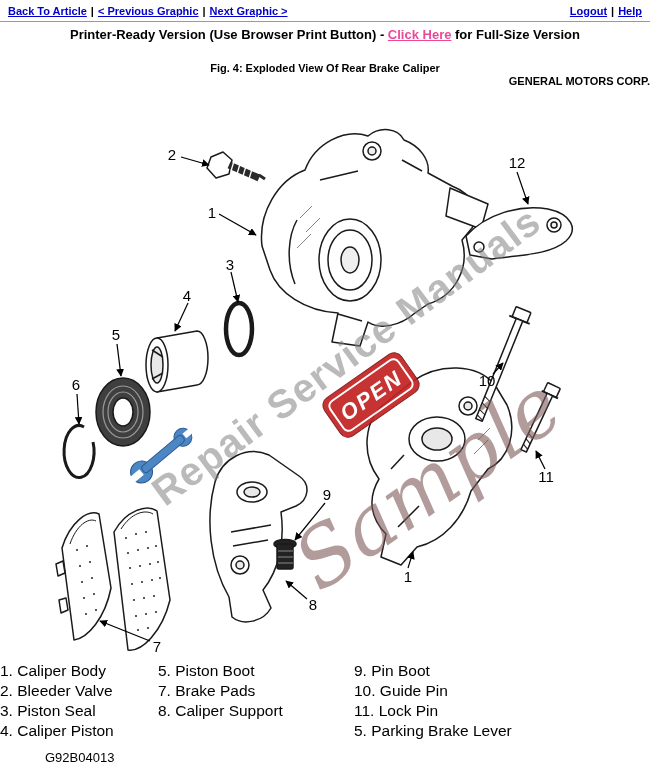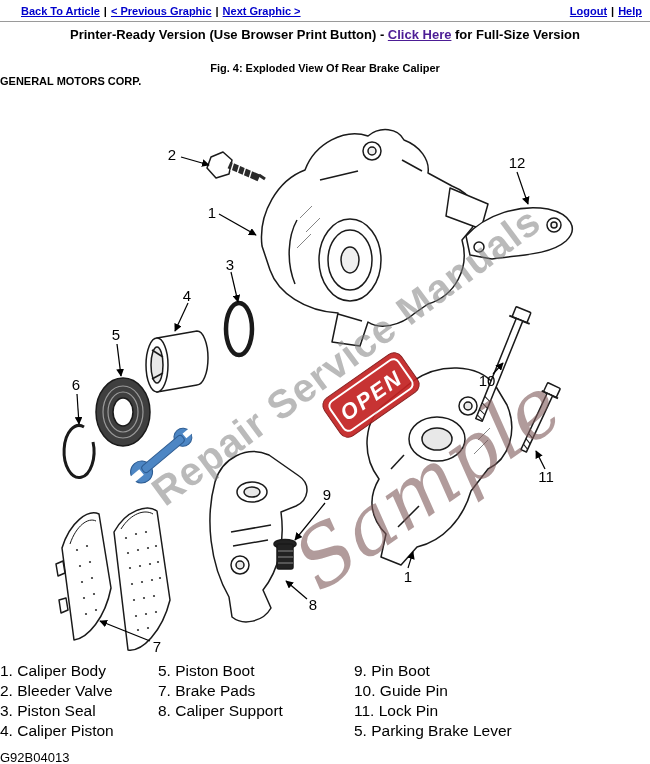--- a/index.html
+++ b/index.html
@@ -3,37 +3,37 @@
 <meta charset="utf-8">
 <style>
   * { box-sizing: border-box; }
   html, body { margin: 0; padding: 0; }
   body {
     width: 650px; height: 764px; background: #fff; color: #000;
     font-family: "Liberation Sans", sans-serif; overflow: hidden;
   }
   .topbar {
     display: flex; justify-content: space-between; align-items: center;
-    padding: 5px 8px 4px 21px; font-size: 11px; font-weight: bold;
+    padding: 5px 8px 4px 8px; font-size: 11px; font-weight: bold;
   }
   .topbar a { color: #0000cc; text-decoration: underline; cursor: pointer; }
   .sep { margin: 0 4px; color: #000; }
   hr.rule { border: none; border-top: 1px solid #9a9a9a; margin: 0; }
   .title-line { text-align: center; font-size: 13px; font-weight: bold; margin-top: 5px; }
-  .title-line a { color: #4c1d95; text-decoration: underline; cursor: pointer; }
+  .title-line a { color: #ec4899; text-decoration: underline; cursor: pointer; }
   .fig-caption { text-align: center; font-size: 11px; font-weight: bold; margin-top: 20px; }
-  .manufacturer { text-align: left; font-size: 11px; font-weight: bold; margin-top: 1px; }
+  .manufacturer { text-align: right; font-size: 11px; font-weight: bold; margin-top: 1px; }
   .diagram { position: relative; margin-top: 16px; height: 556px; }
   .diagram svg { display: block; }
   .callout { font-size: 15px; fill: #000; font-family: "Liberation Sans", sans-serif; }
   .legend {
     display: grid; grid-template-columns: 158px 196px 1fr;
     font-size: 15.5px; line-height: 20px; margin-top: 2px;
   }
-  .figure-id { font-size: 13px; margin-top: 9px; }
+  .figure-id { padding-left: 45px; font-size: 13px; margin-top: 9px; }
 </style>
 </head>
 <body>
 
 <div class="topbar">
   <div class="nav-left">
     <a>Back To Article</a><span class="sep">|</span><a>&lt; Previous Graphic</a><span class="sep">|</span><a>Next Graphic &gt;</a>
   </div>
   <div class="nav-right">
     <a>Logout</a><span class="sep">|</span><a>Help</a>

